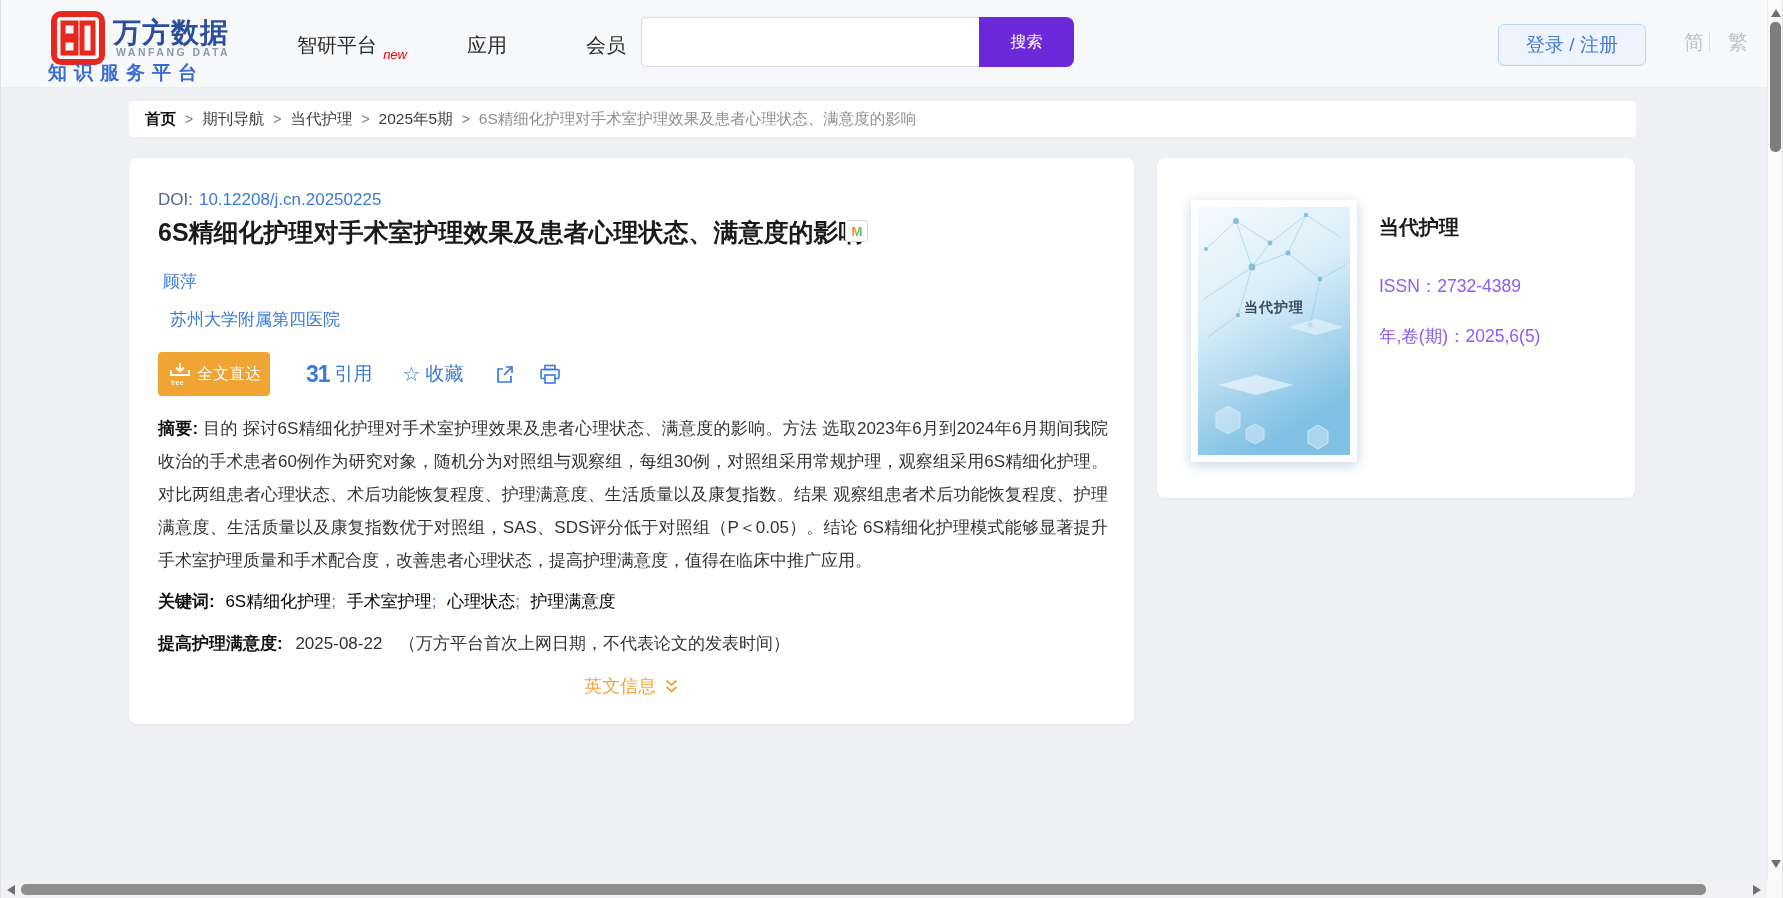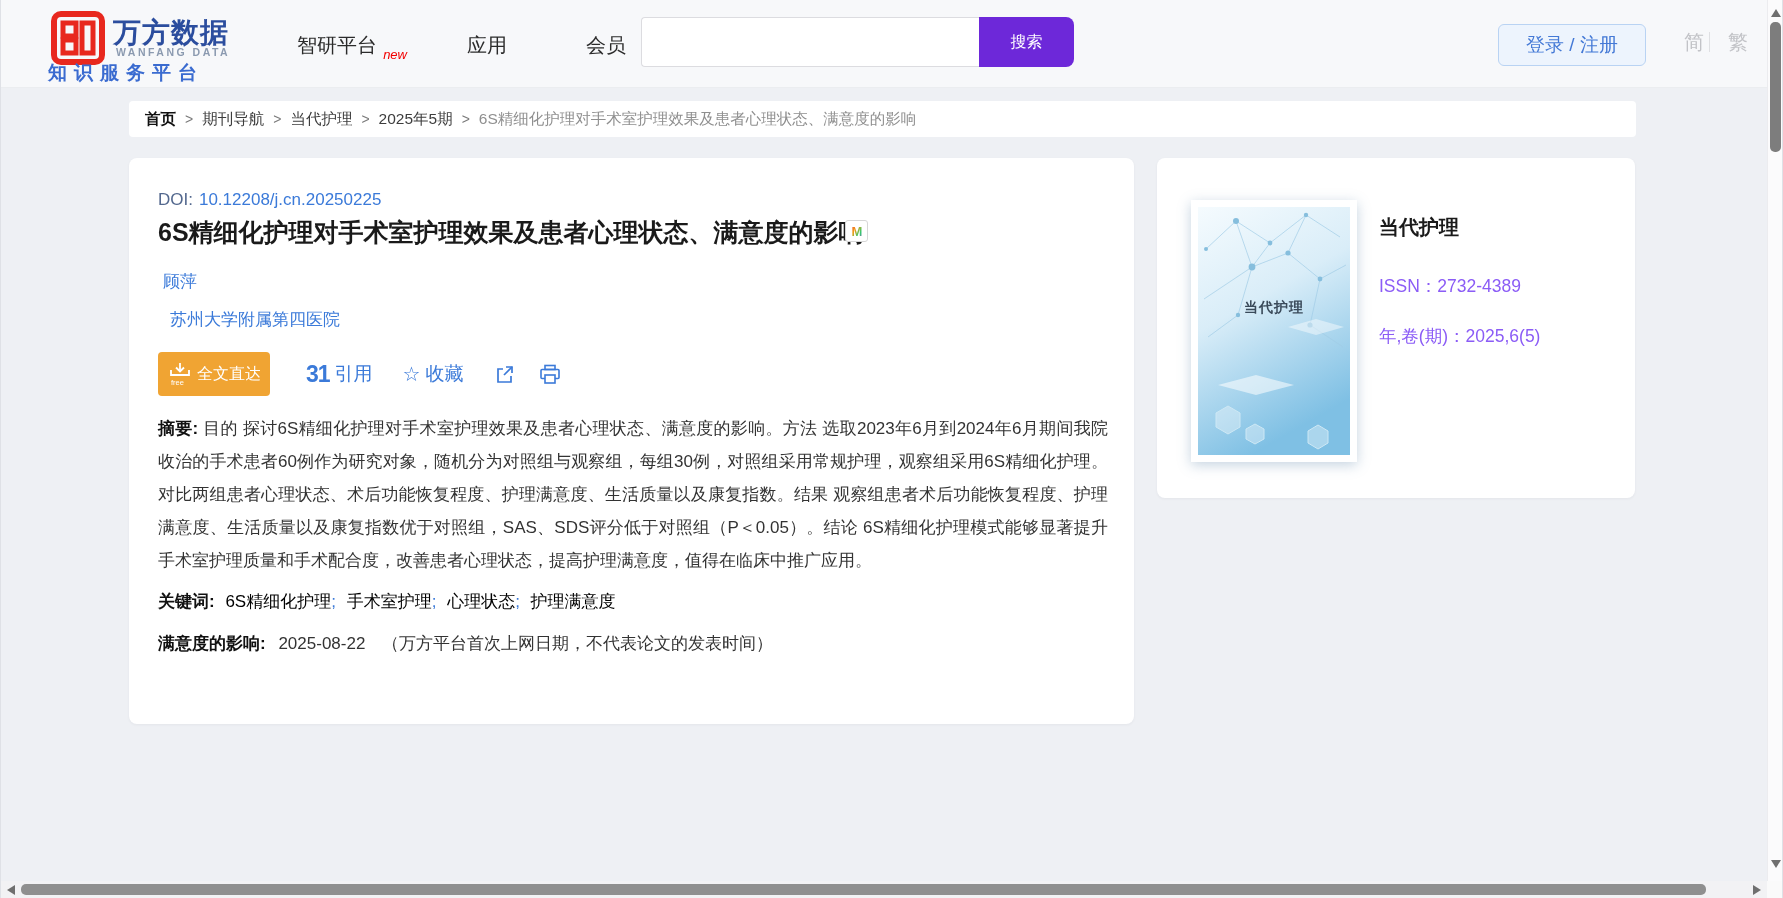--- a/index.html
+++ b/index.html
@@ -190,25 +190,32 @@
 
     <div class="kw-line">
       <span class="bold-label">关键词:</span>
       <span class="kw-link">6S精细化护理</span><span class="kw-sep">;</span>
       <span class="kw-link">手术室护理</span><span class="kw-sep">;</span>
       <span class="kw-link">心理状态</span><span class="kw-sep">;</span>
       <span class="kw-link">护理满意度</span>
     </div>
 
     <div class="date-line">
-      <span class="bold-label">满意度的影响:</span>
+      <span class="bold-label">提高护理满意度:</span>
       <span class="date-value">2025-08-22</span>
       <span class="date-note">（万方平台首次上网日期，不代表论文的发表时间）</span>
     </div>
 
+    <div class="english-info">
+      <span>英文信息</span>
+      <svg width="15" height="17" viewBox="0 0 15 17" fill="none" stroke="#f5a43c" stroke-width="2">
+        <polyline points="2.5,2.5 7.5,7 12.5,2.5"></polyline>
+        <polyline points="2.5,9 7.5,13.5 12.5,9"></polyline>
+      </svg>
+    </div>
   </div>
 
   <div class="card journal-card">
     <div class="cover">
       <div class="cover-inner">
         <svg width="152" height="248" viewBox="0 0 152 248">
           <defs>
             <linearGradient id="cvg" x1="0" y1="0" x2="0.35" y2="1">
               <stop offset="0" stop-color="#f5fbfe"></stop>
               <stop offset="0.45" stop-color="#d9edf8"></stop>

